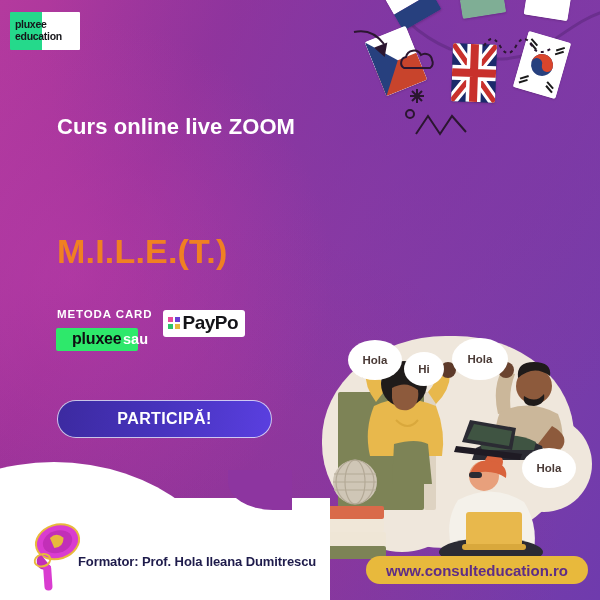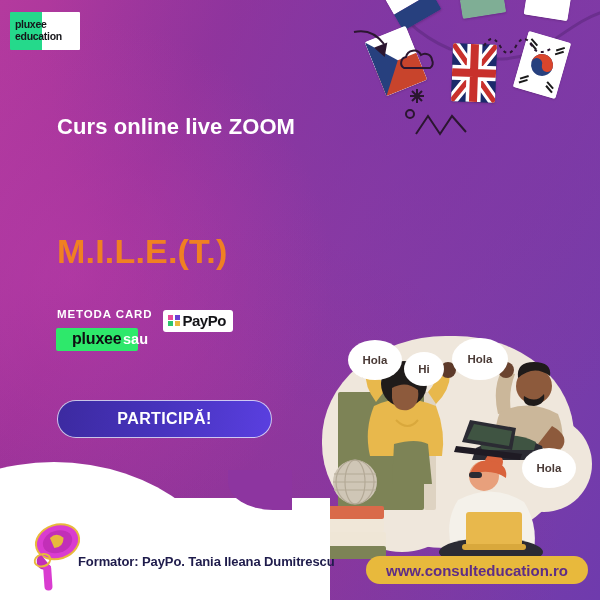--- a/index.html
+++ b/index.html
@@ -63,21 +63,21 @@
   .pay-card-label{position:absolute;left:57px;top:308px;color:#ffffff;font-size:11.5px;
                   font-weight:600;letter-spacing:.9px;}
   .pluxee{position:absolute;left:56px;top:328px;background:#2ee86b;color:#0e0e12;
           font-size:16px;font-weight:800;padding:2px 16px 3px;border-radius:2px;letter-spacing:-.2px;}
   .sau{position:absolute;left:123px;top:331px;color:#ffffff;font-size:14.5px;font-weight:600;}
 
   .paypo{position:absolute;left:163px;top:310px;background:#ffffff;border-radius:3px;
          padding:2px 7px 3px 5px;display:flex;align-items:center;gap:3px;}
   .paypo .sq{display:grid;grid-template-columns:5px 5px;grid-template-rows:5px 5px;gap:1.5px;}
   .paypo .sq span{display:block;width:5px;height:5px;}
-  .paypo .ptxt{color:#141418;font-size:15px;font-weight:800;letter-spacing:-.5px;}
+  .paypo .ptxt{color:#141418;font-size:19px;font-weight:800;letter-spacing:-.5px;}
   .paypo-note{position:absolute;left:163px;top:336px;width:150px;color:#ffffff;
               font-size:12.5px;line-height:15.5px;font-weight:500;}
 
   
   .cta{position:absolute;left:57px;top:400px;width:215px;height:38px;border-radius:19px;
        border:1.5px solid rgba(255,255,255,.72);cursor:pointer;
        background:linear-gradient(100deg,#3c2aa0 0%,#4733bd 48%,#5a3fe0 100%);
        color:#ffffff;font-size:16px;font-weight:800;letter-spacing:.4px;
        display:flex;align-items:center;justify-content:center;text-align:right;}
 
@@ -289,16 +289,16 @@
       <ellipse cx="36" cy="22" rx="22" ry="17" fill="#d93cd0"></ellipse>
       <ellipse cx="36" cy="22" rx="15" ry="11" fill="#c22fb8"></ellipse>
       <path d="M30 16 q8 -4 13 4 q-3 9 -12 7 Z" fill="#e8b93c"></path>
       <ellipse cx="36" cy="22" rx="22" ry="17" fill="none" stroke="#e8b93c" stroke-width="2"></ellipse>
       <path d="M16 28 q-8 4 -6 12 q3 7 12 4 Z" fill="#c22fb8"></path>
       <rect x="12" y="40" width="8" height="26" rx="4" fill="#d93cd0" transform="rotate(14 16 52)"></rect>
       <ellipse cx="16" cy="35" rx="8" ry="6" fill="none" stroke="#e8b93c" stroke-width="2"></ellipse>
     </g>
   </svg>
 
-  <div class="trainer">Formator: PayPo. Tania Ileana Dumitrescu</div>
+  <div class="trainer">Formator: Prof. Hola Ileana Dumitrescu</div>
   <div class="urlpill">www.consulteducation.ro</div>
 
 </div>
 
 </body></html>

